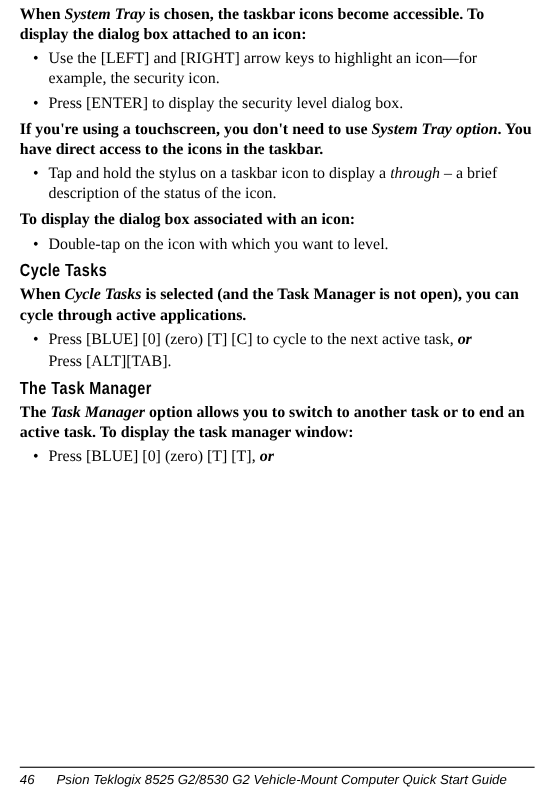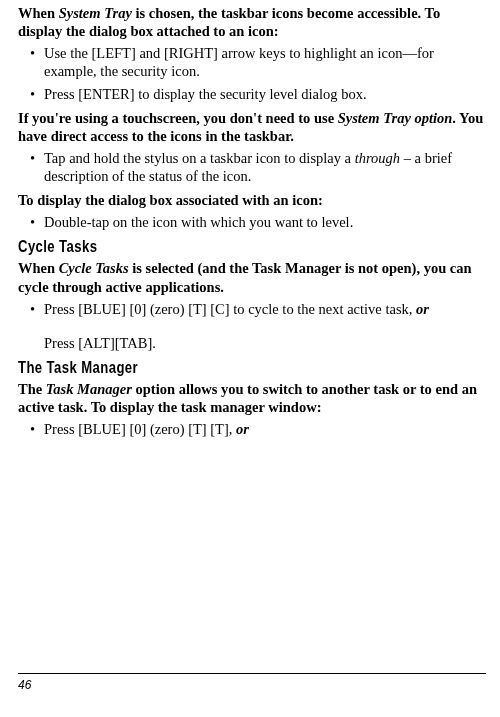--- a/index.html
+++ b/index.html
@@ -16,36 +16,36 @@
   .para { margin-bottom: 4px; font-weight: bold; }
   .bullet-list { margin: 4px 0 6px 0; }
   .bullet-item { display: flex; margin-bottom: 4px; }
   .bullet-dot {
     width: 26px;
     flex-shrink: 0;
     text-align: left;
     padding-left: 12px;
   }
   .bullet-text { flex: 1; }
-  .bullet-sub { margin-left: 26px; margin-top: 16px; }
+  .bullet-sub { margin-left: 26px; margin-top: 2px; }
   .italic { font-style: italic; }
   .bold-italic { font-style: italic; font-weight: bold; }
   .heading {
     font-family: Arial, Helvetica, sans-serif;
     font-weight: bold;
     font-size: 16px;
     letter-spacing: 0.5px;
     transform: scaleX(0.82);
     transform-origin: left center;
     margin-top: 6px;
     margin-bottom: 2px;
   }
   .footer {
     position: absolute;
-    bottom: 24px;
+    bottom: 0;
     left: 18px;
     right: 14px;
     border-top: 1.5px solid #000;
     padding-top: 4px;
     font-family: Arial, Helvetica, sans-serif;
     font-style: italic;
     font-size: 12px;
     display: flex;
     gap: 20px;
   }
@@ -117,13 +117,14 @@
   <div class="bullet-item">
     <div class="bullet-dot">•</div>
     <div class="bullet-text">
       <span>Press [BLUE] [0] (zero) [T] [T], </span><span class="bold-italic">or</span>
     </div>
   </div>
 </div>
 
 <div class="footer">
   <span class="pagenum">46</span>
+  <span>Psion Teklogix 8525 G2/8530 G2 Vehicle-Mount Computer Quick Start Guide</span>
 </div>
 
 </body></html>

